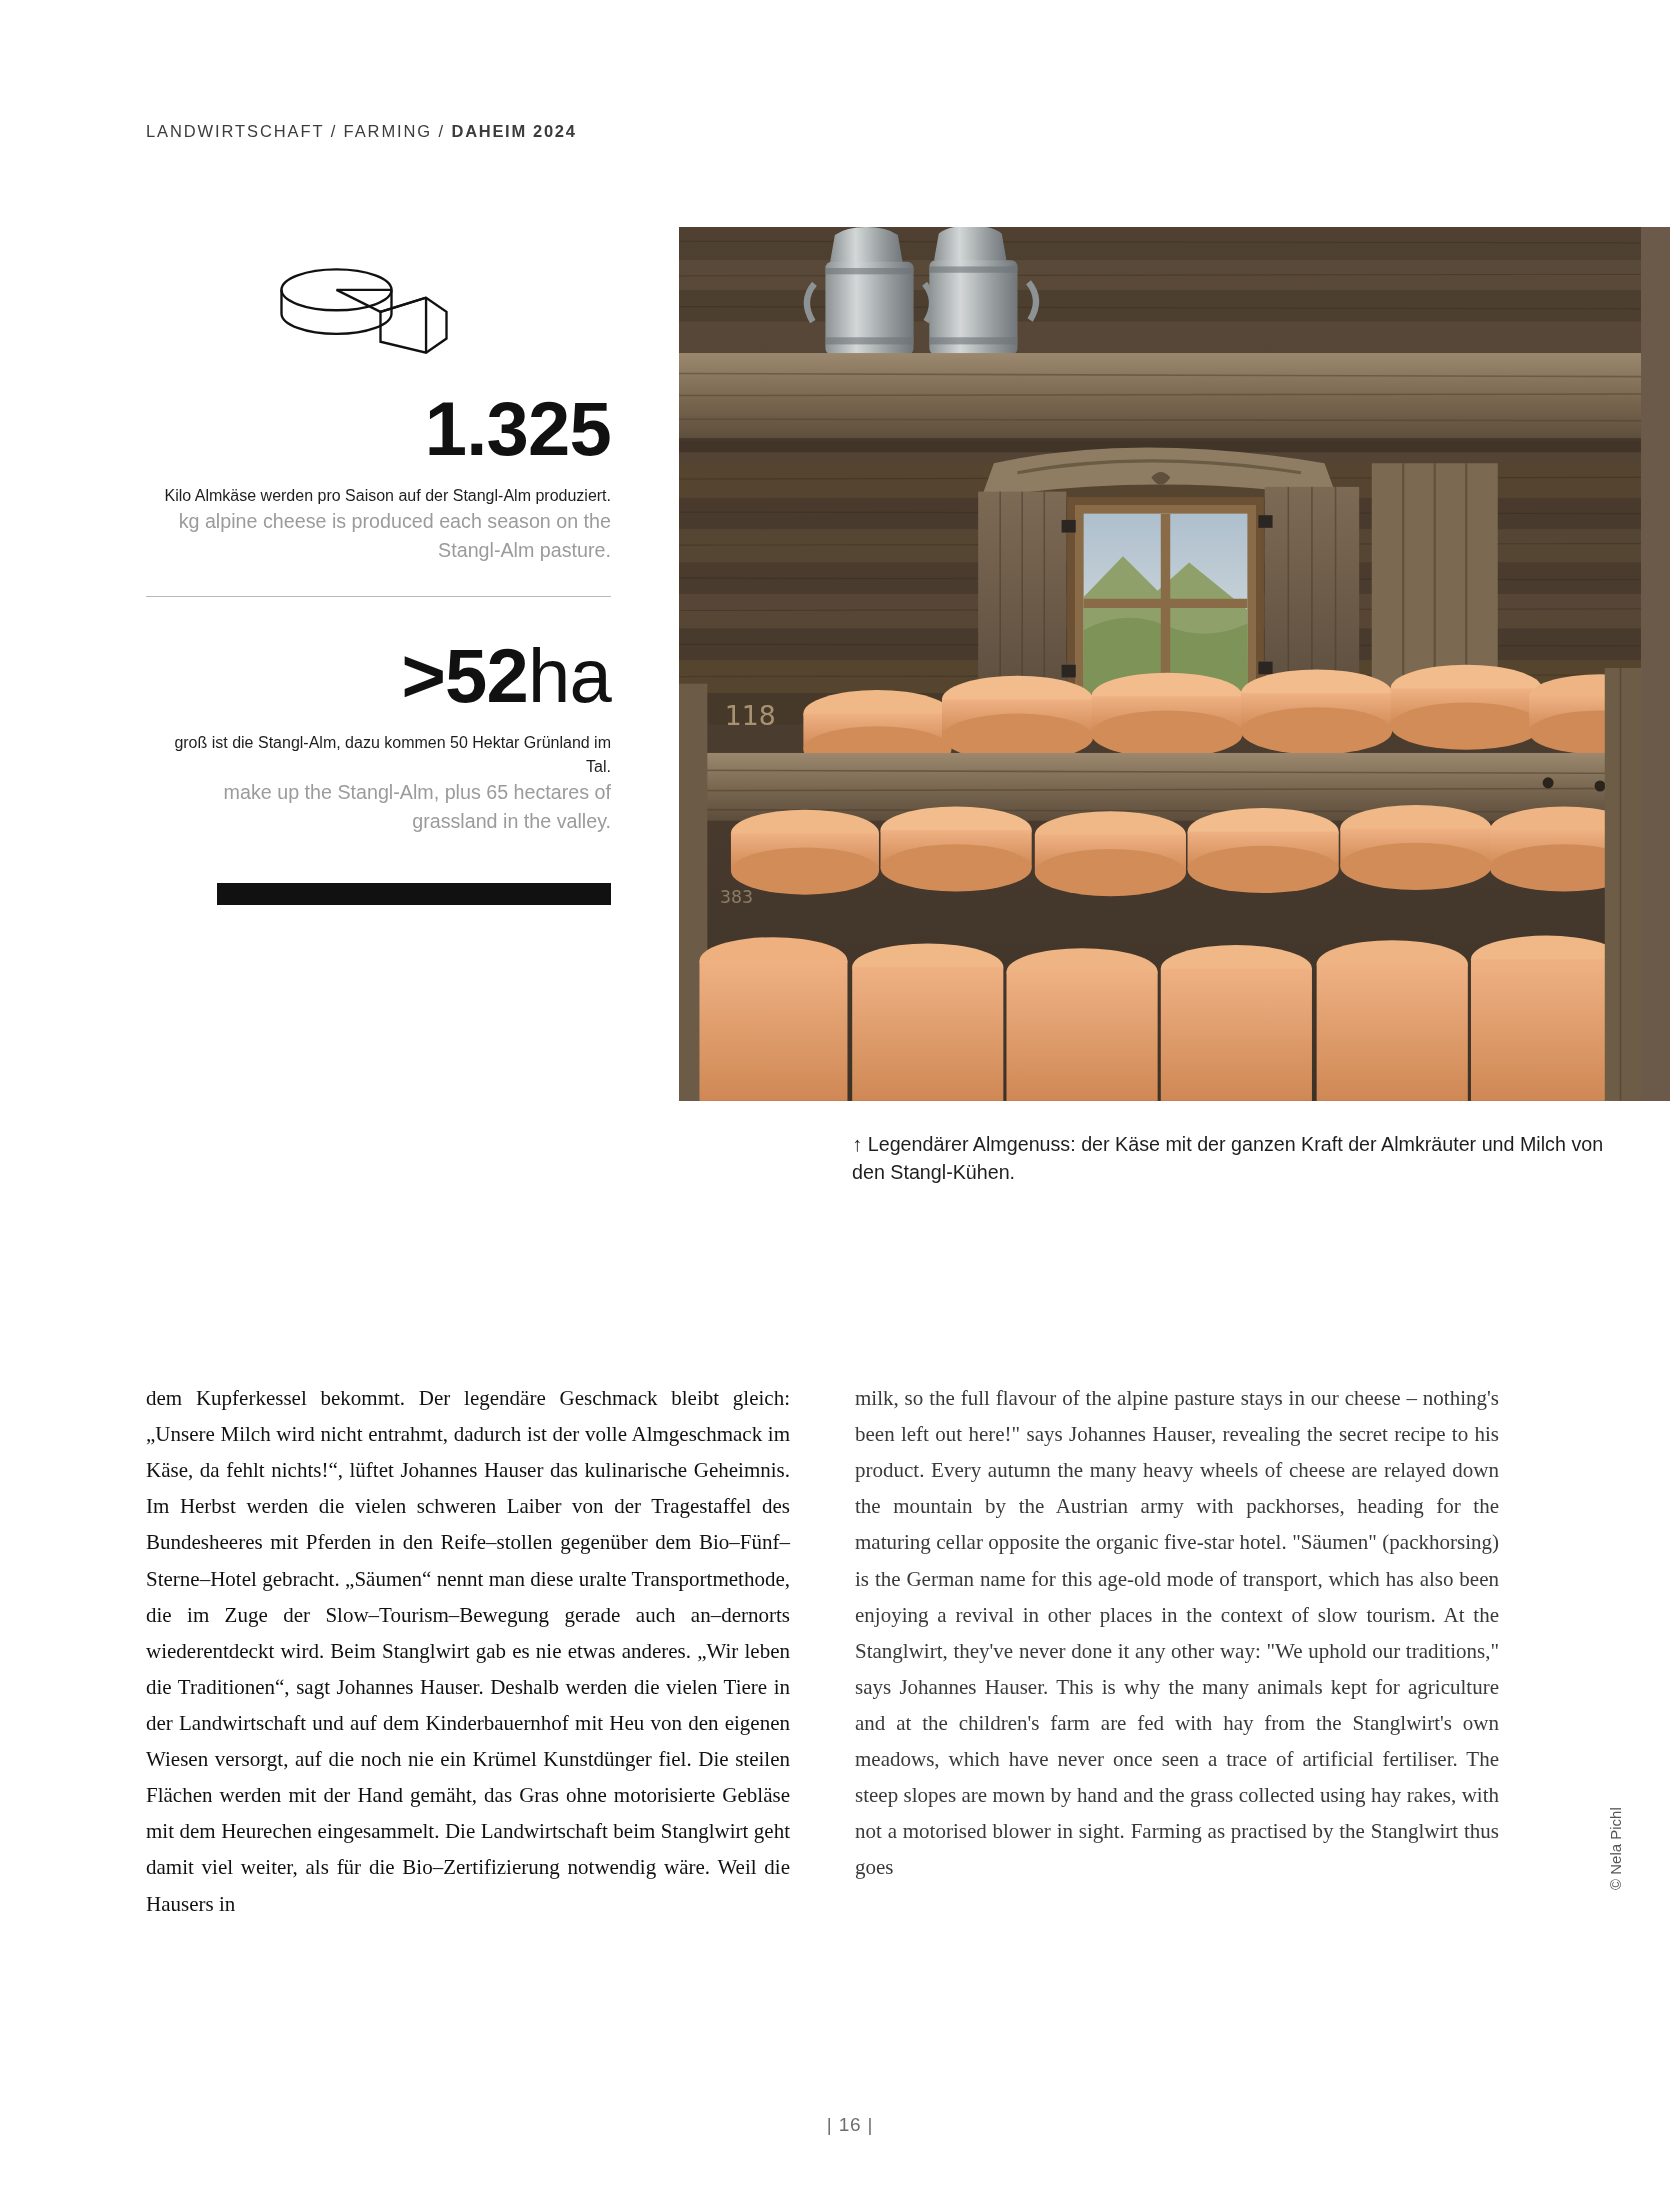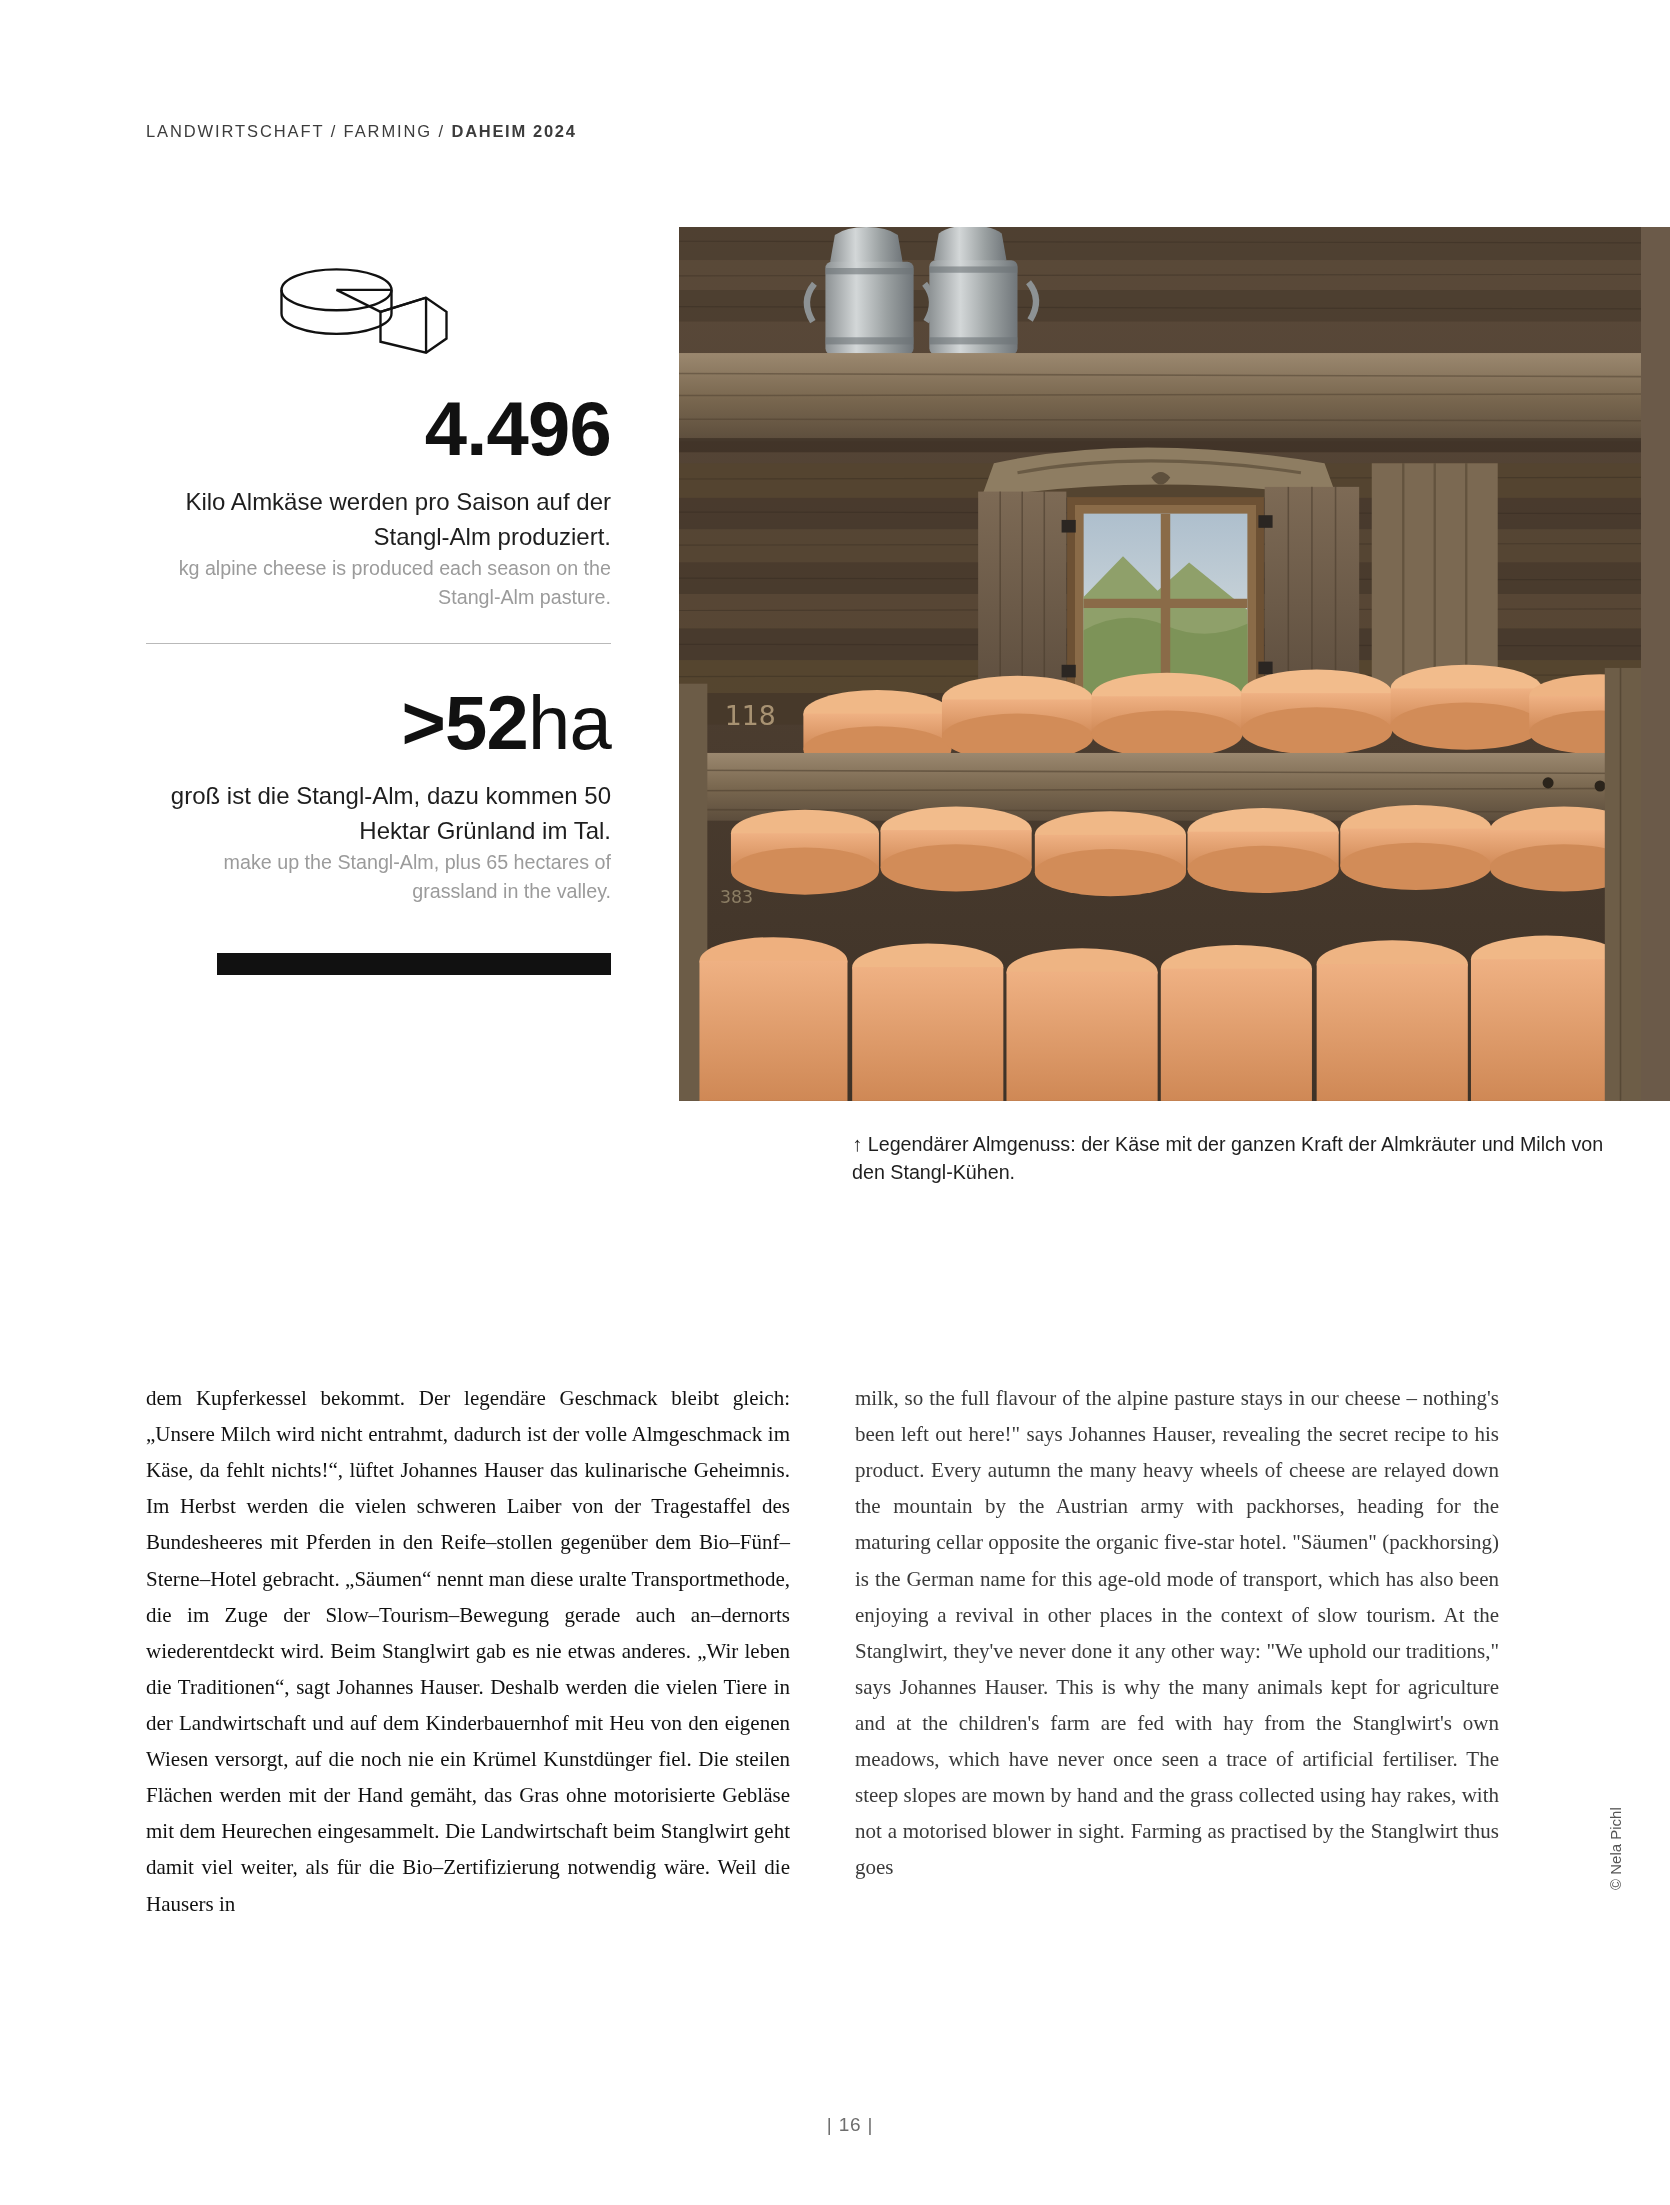--- a/index.html
+++ b/index.html
@@ -49,21 +49,21 @@
     font-weight: 700;
     letter-spacing: -0.8px;
     line-height: 1;
     color: #111;
     margin-bottom: 17.3px;
   }
   .big-number .light-unit {
     font-weight: 400;
   }
   .stat-de {
-    font-size: 24px;
+    font-size: 16px;
     line-height: 1.46;
     color: #1e1e1e;
     font-weight: 400;
   }
   .stat-en {
     font-size: 19.7px;
     line-height: 1.46;
     color: #9b9b9b;
     font-weight: 400;
   }
@@ -163,21 +163,21 @@
         <path d="M92 38 L162 38"></path>
         <path d="M92 38 L148 66"></path>
         <path d="M148 66 L206 48 L232 66 L232 100 L206 118 L148 104 Z"></path>
         <path d="M148 66 L206 48"></path>
         <path d="M206 48 L206 118"></path>
       </g>
     </svg>
   </div>
 
   <div class="big-number">
-    <span>4.496</span><span class="light-unit"></span>
+    <span>1.325</span><span class="light-unit"></span>
   </div>
   <div class="stat-de">Kilo Almkäse werden pro Saison auf der Stangl-Alm produziert.</div>
   <div class="stat-en">kg alpine cheese is produced each season on the Stangl-Alm pasture.</div>
 
   <div class="rule"></div>
 
   <div class="big-number">
     <span>&gt;52</span><span class="light-unit">ha</span>
   </div>
   <div class="stat-de">groß ist die Stangl-Alm, dazu kommen 50 Hektar Grünland im Tal.</div>

